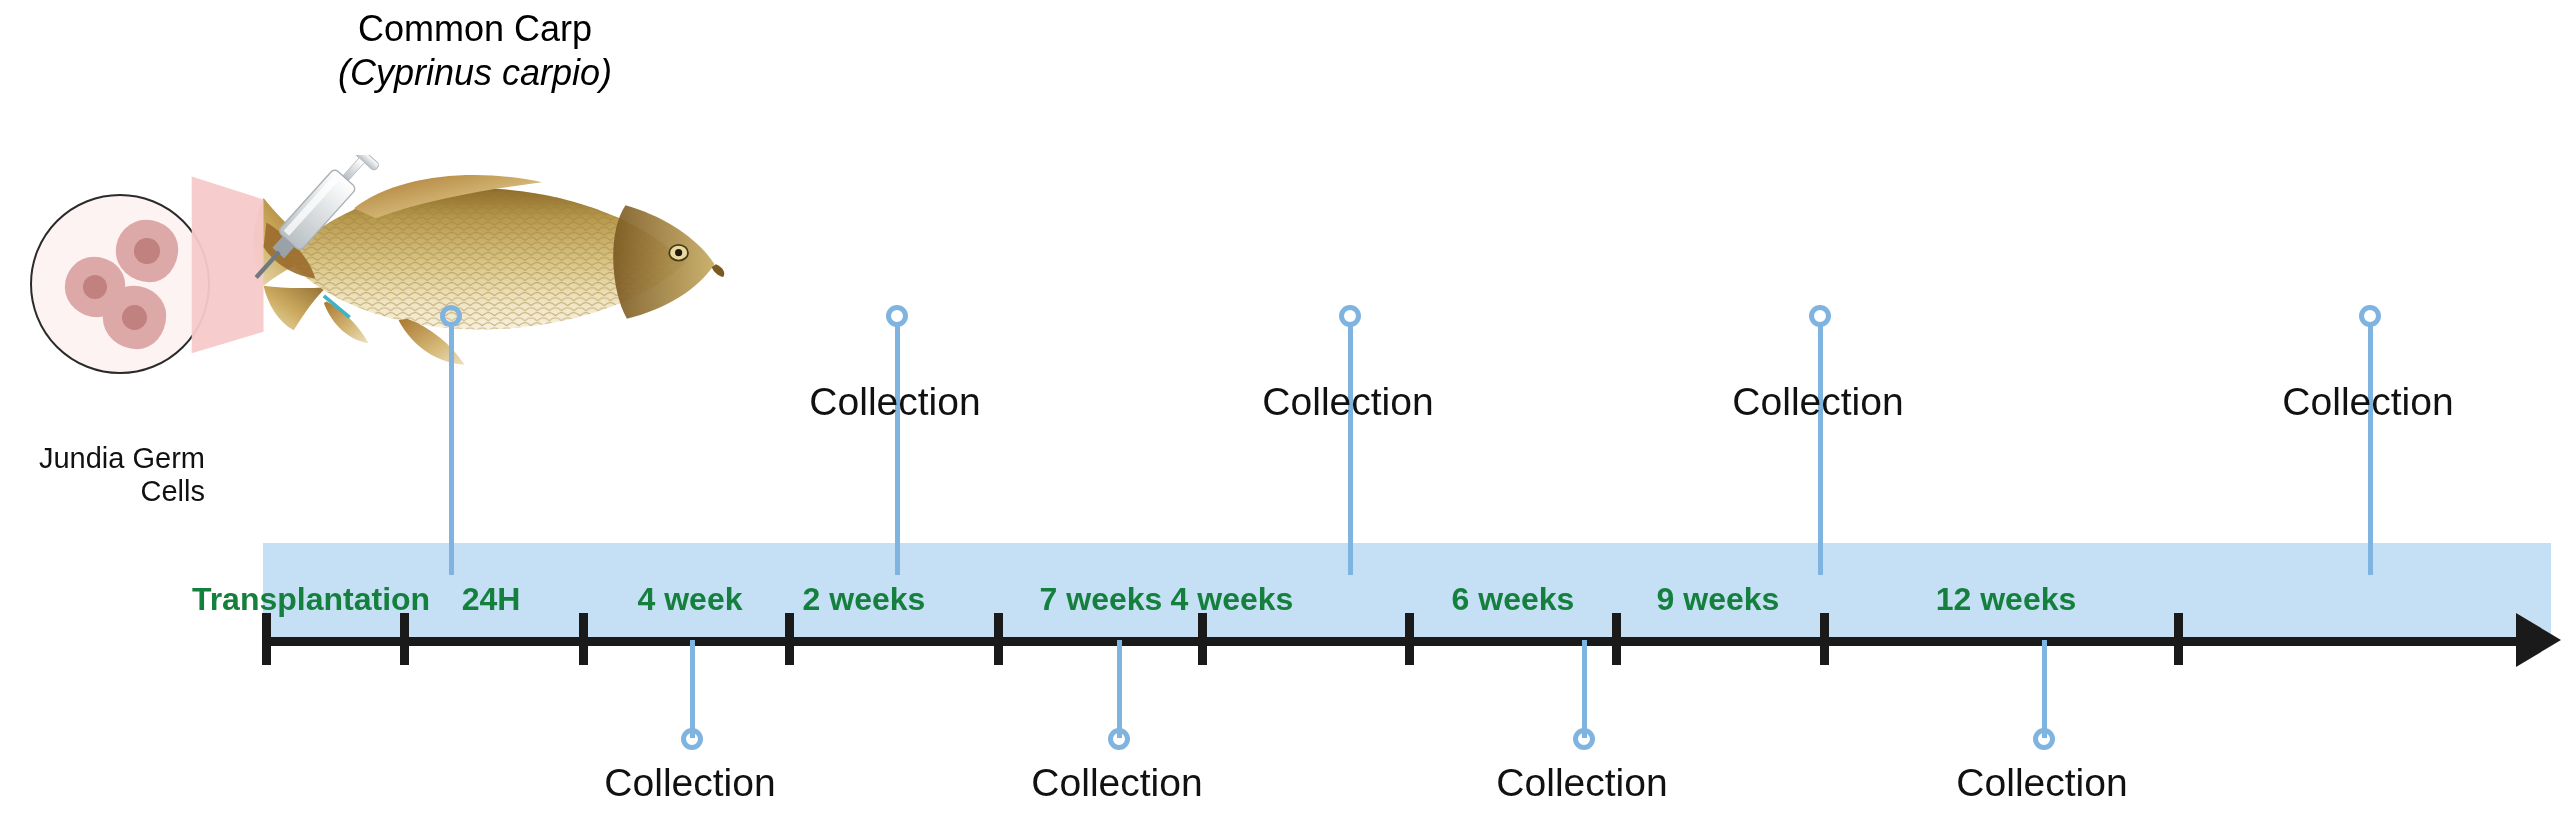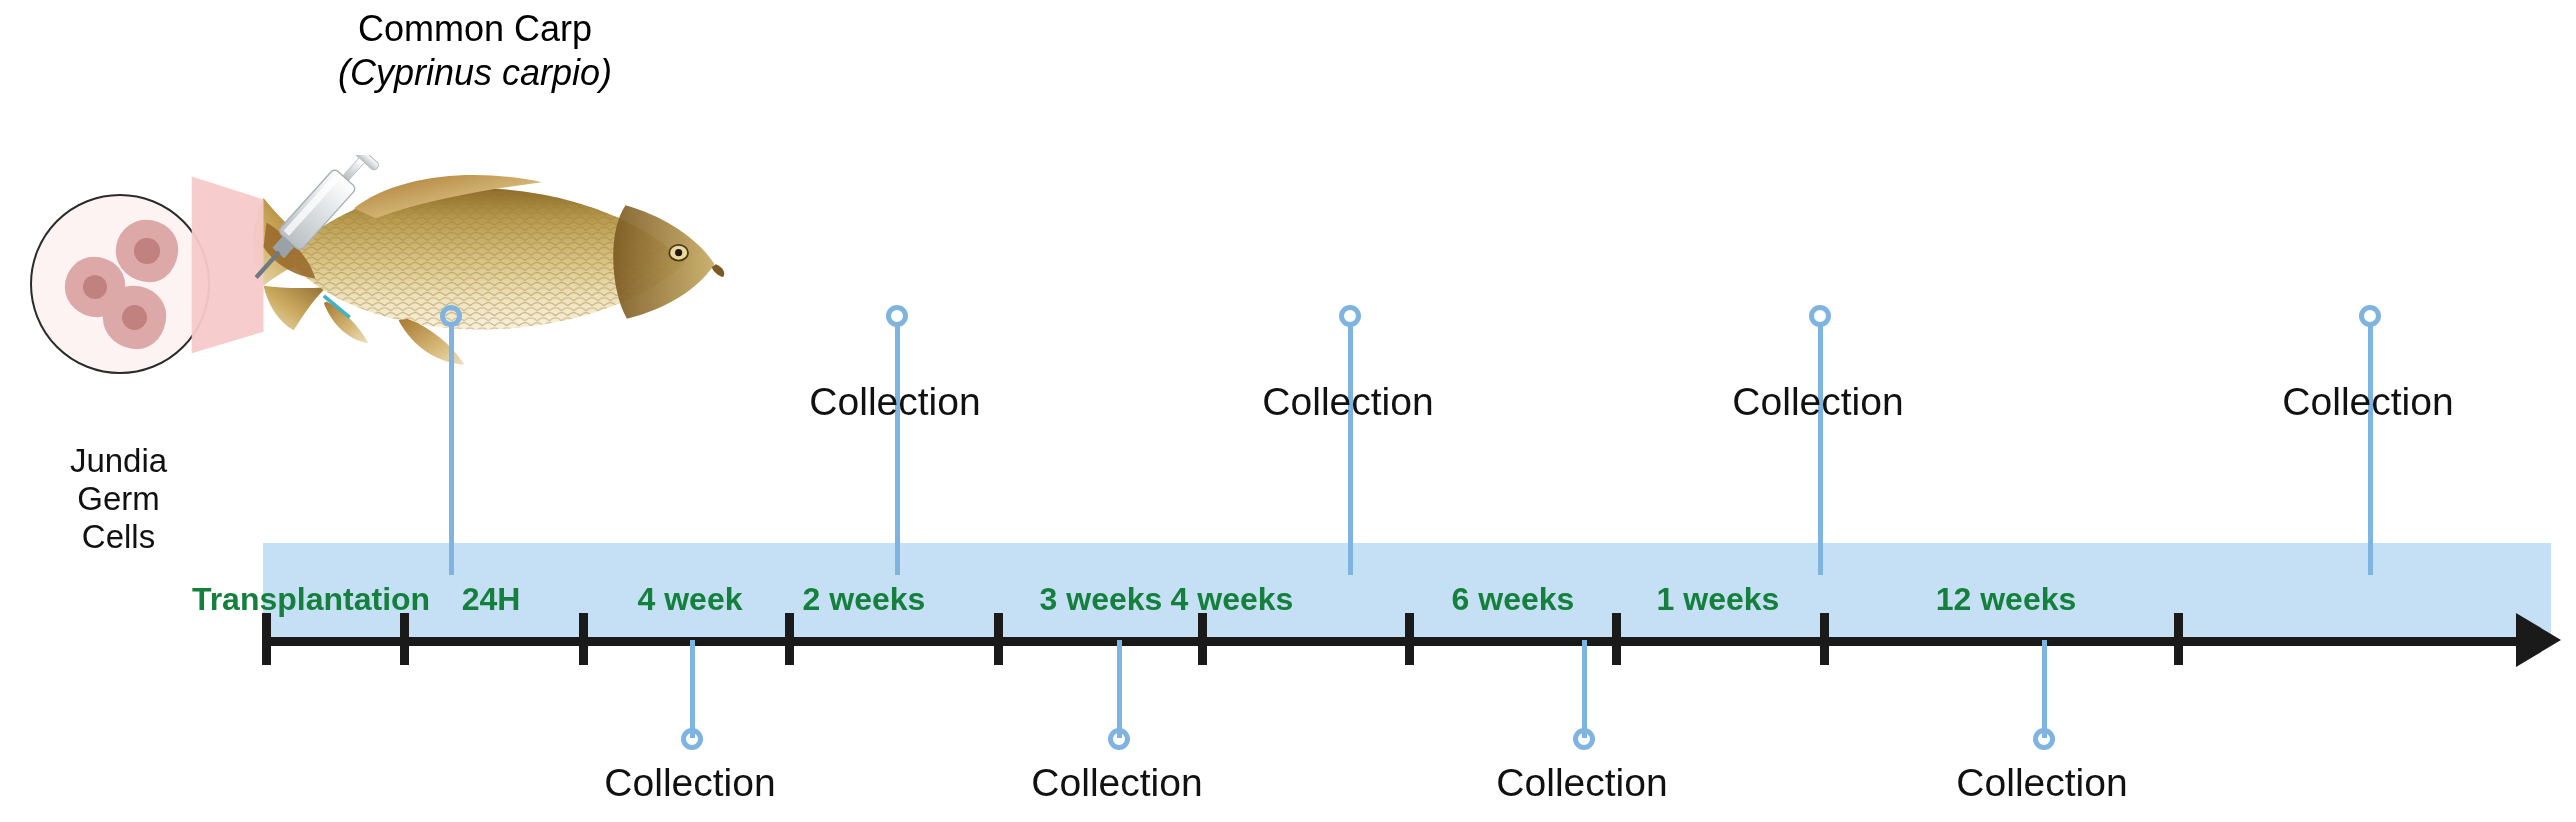--- a/index.html
+++ b/index.html
@@ -16,22 +16,22 @@
   .germ-circle{position:absolute;left:30px;top:194px;width:180px;height:180px;border-radius:50%;
     background:#fdf3f3;border:2.9px solid #2b2b2b;box-sizing:border-box;}
   .germ-cell{position:absolute;border-radius:48% 52% 45% 55%/50% 46% 54% 50%;
     background:#dda9a8;box-shadow:0 0 0 2.2px #dda9a8;}
   .germ-cell::after{content:"";position:absolute;left:28%;top:28%;width:44%;height:44%;
     border-radius:50%;background:#c0817f;}
   .gc1{left:35px;top:63px;width:56px;height:56px;}
   .gc2{left:86px;top:26px;width:58px;height:58px;}
   .gc3{left:73px;top:92px;width:59px;height:59px;}
 
-  .germ-label{position:absolute;left:32px;top:442px;width:173px;text-align:center;
-    font-size:33px;line-height:1.15;color:#111;}
+  .germ-label{position:absolute;left:32px;top:442px;width:173px;text-align:right;
+    font-size:29px;line-height:1.15;color:#111;}
 
   
   .fish-wrap{position:absolute;left:183px;top:155px;width:546px;height:237px;}
 
   
   .band{position:absolute;left:263px;top:543px;width:2288px;height:96px;background:#c5dff5;}
   .band-arrow{position:absolute;left:2516px;top:613px;width:0;height:0;
      border-top:27px solid transparent;border-bottom:27px solid transparent;
      border-left:45px solid #1a1a1a;}
   .axis{position:absolute;left:263px;top:637px;width:2279px;height:9.3px;background:#1a1a1a;}
@@ -155,24 +155,24 @@
       <div class="tick" style="left: 1405px;"></div>
       <div class="tick" style="left: 1612px;"></div>
       <div class="tick" style="left: 1820px;"></div>
       <div class="tick" style="left: 2174px;"></div>
     </div>
   <div id="segments">
       <div class="seg-label" style="left: 311px;">Transplantation</div>
       <div class="seg-label" style="left: 491px;">24H</div>
       <div class="seg-label" style="left: 690px;">4 week</div>
       <div class="seg-label" style="left: 864px;">2 weeks</div>
-      <div class="seg-label" style="left: 1101px;">3 weeks</div>
+      <div class="seg-label" style="left: 1101px;">7 weeks</div>
       <div class="seg-label" style="left: 1232px;">4 weeks</div>
       <div class="seg-label" style="left: 1513px;">6 weeks</div>
-      <div class="seg-label" style="left: 1718px;">1 weeks</div>
+      <div class="seg-label" style="left: 1718px;">9 weeks</div>
       <div class="seg-label" style="left: 2006px;">12 weeks</div>
     </div>
   <div id="markers-up">
       <div class="marker up" style="left: 449px; top: 305px;">
         <div class="stem" style="height: 253px;"></div>
         <div class="ring"></div>
       </div>
       <div class="marker up" style="left: 895px; top: 305px;">
         <div class="stem" style="height: 253px;"></div>
         <div class="ring"></div>

